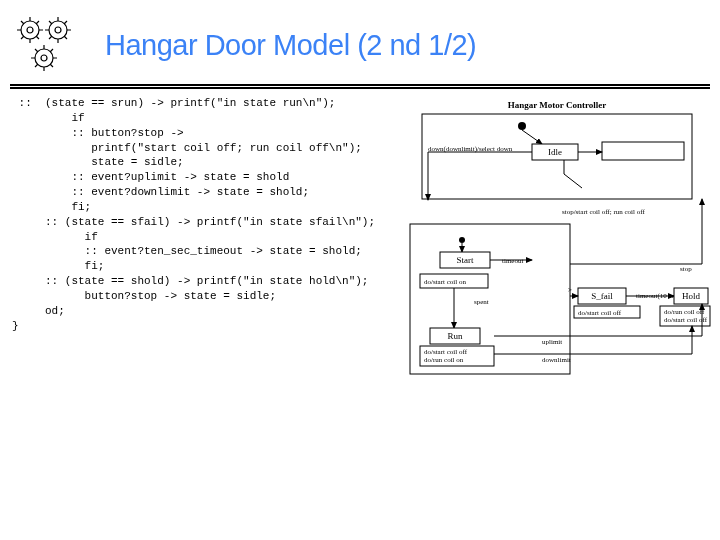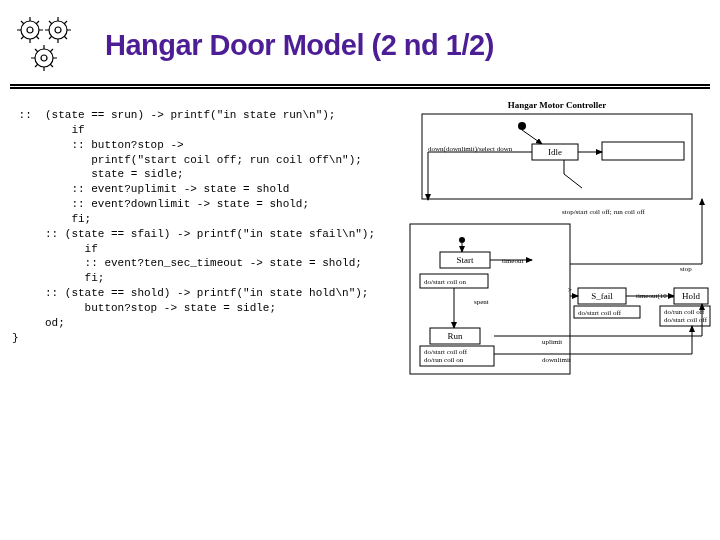--- a/index.html
+++ b/index.html
@@ -18,22 +18,22 @@
     gap: 10px;
   }
   .gears {
     width: 85px;
     height: 70px;
     position: relative;
     flex-shrink: 0;
   }
   .title {
     font-size: 29px;
-    font-weight: bold;
-    color: #4c1d95;
+    font-weight: normal;
+    color: #3b82f6;
     letter-spacing: -0.5px;
   }
   .rule {
     margin: 4px 10px 0 10px;
     height: 6px;
     background: linear-gradient(#000 0 2px, #fff 2px 3px, #000 3px 5px, #fff 5px 6px);
   }
   .content {
     position: relative;
     padding: 14px 10px 10px 10px;
@@ -41,21 +41,20 @@
   }
   .code {
     font-family: "Courier New", monospace;
     font-size: 11px;
     line-height: 1.35;
     white-space: pre;
     color: #000;
     position: absolute;
     left: 12px;
     top: 6px;
-    margin-top: 12px;
   }
   .diagram {
     position: absolute;
     right: 8px;
     top: 6px;
     width: 310px;
     height: 320px;
   }
   .dlabel { font-family: "Times New Roman", serif; font-size: 9px; fill: #000; }
   .dlabel-b { font-family: "Times New Roman", serif; font-size: 9px; font-weight: bold; fill: #000; }

